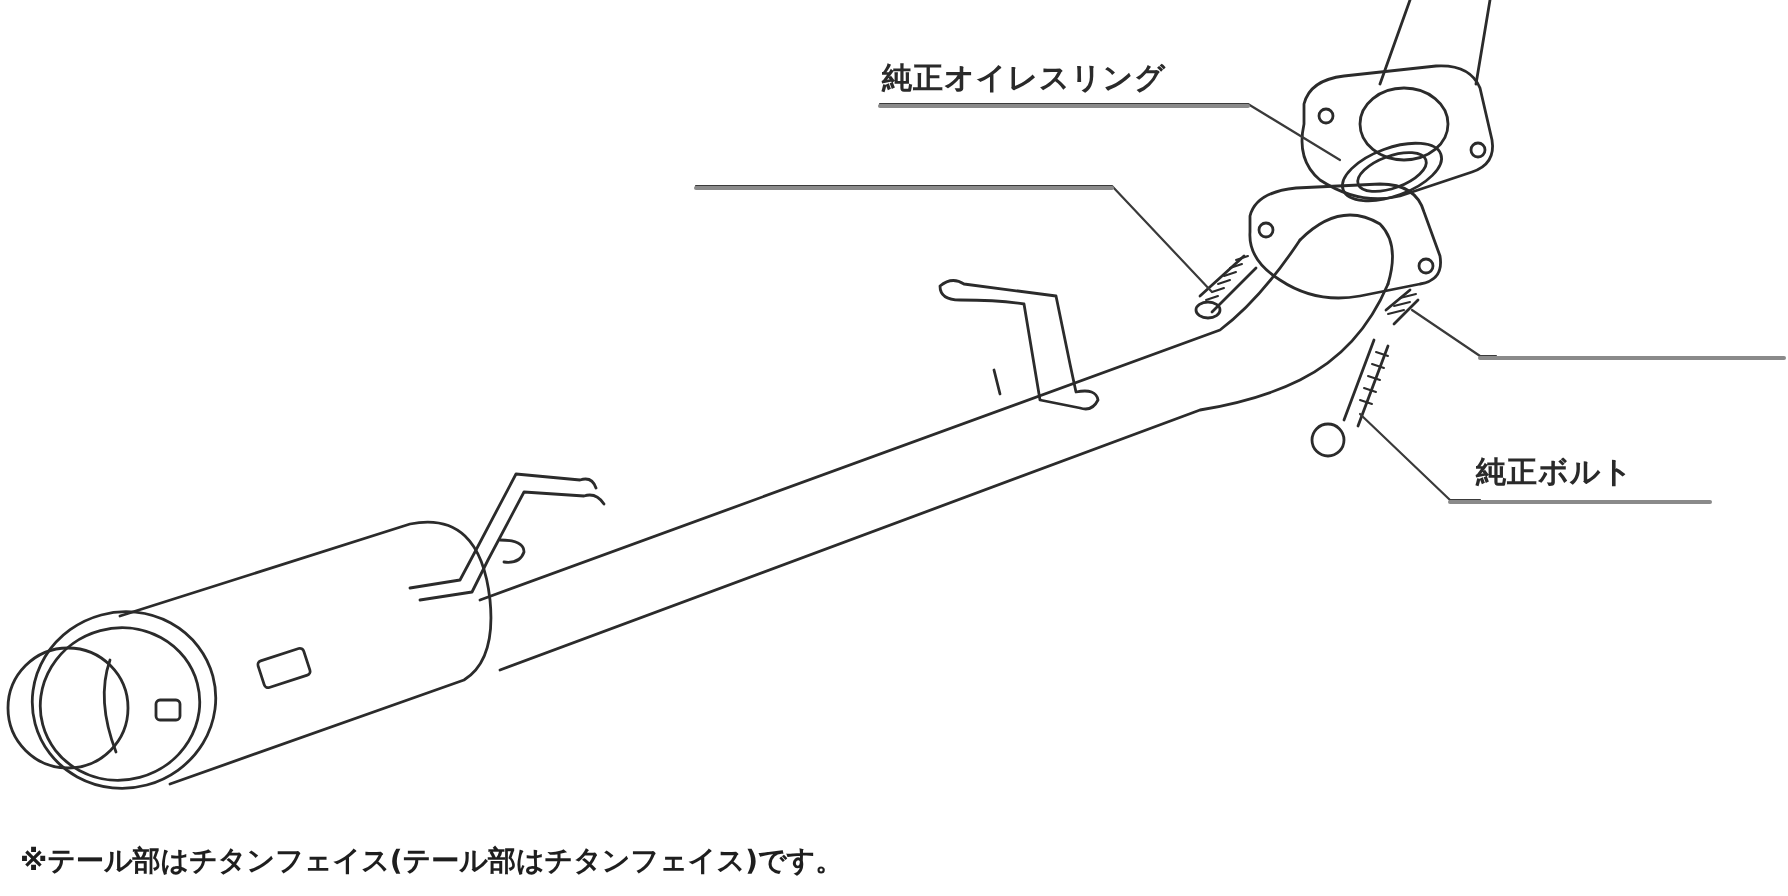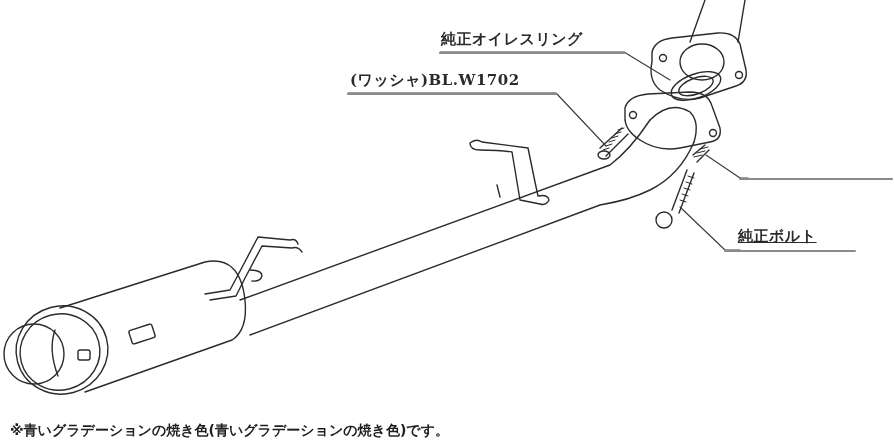--- a/index.html
+++ b/index.html
@@ -97,17 +97,16 @@
 
     <g stroke="#8a8a8a" stroke-width="2">
       <path d="M440 53 L624 53"></path>
       <path d="M348 94 L556 94"></path>
       <path d="M740 179 L892 179"></path>
       <path d="M725 251 L855 251"></path>
     </g>
   </svg>
 
   <span class="callout" style="left:441px; top:30px;">純正オイレスリング</span>
-  <span class="callout" style="left:350px; top:71px;">(ワッシャ)BL.W1702</span>
-  <span class="callout" style="left:738px; top:227px;text-decoration:underline;">純正ボルト</span>
+  <span class="callout" style="left:738px; top:227px;">純正ボルト</span>
 
-  <div class="footnote">※青いグラデーションの焼き色(青いグラデーションの焼き色)です。</div>
+  <div class="footnote">※テール部はチタンフェイス(テール部はチタンフェイス)です。</div>
 </div>
 
 </body></html>

